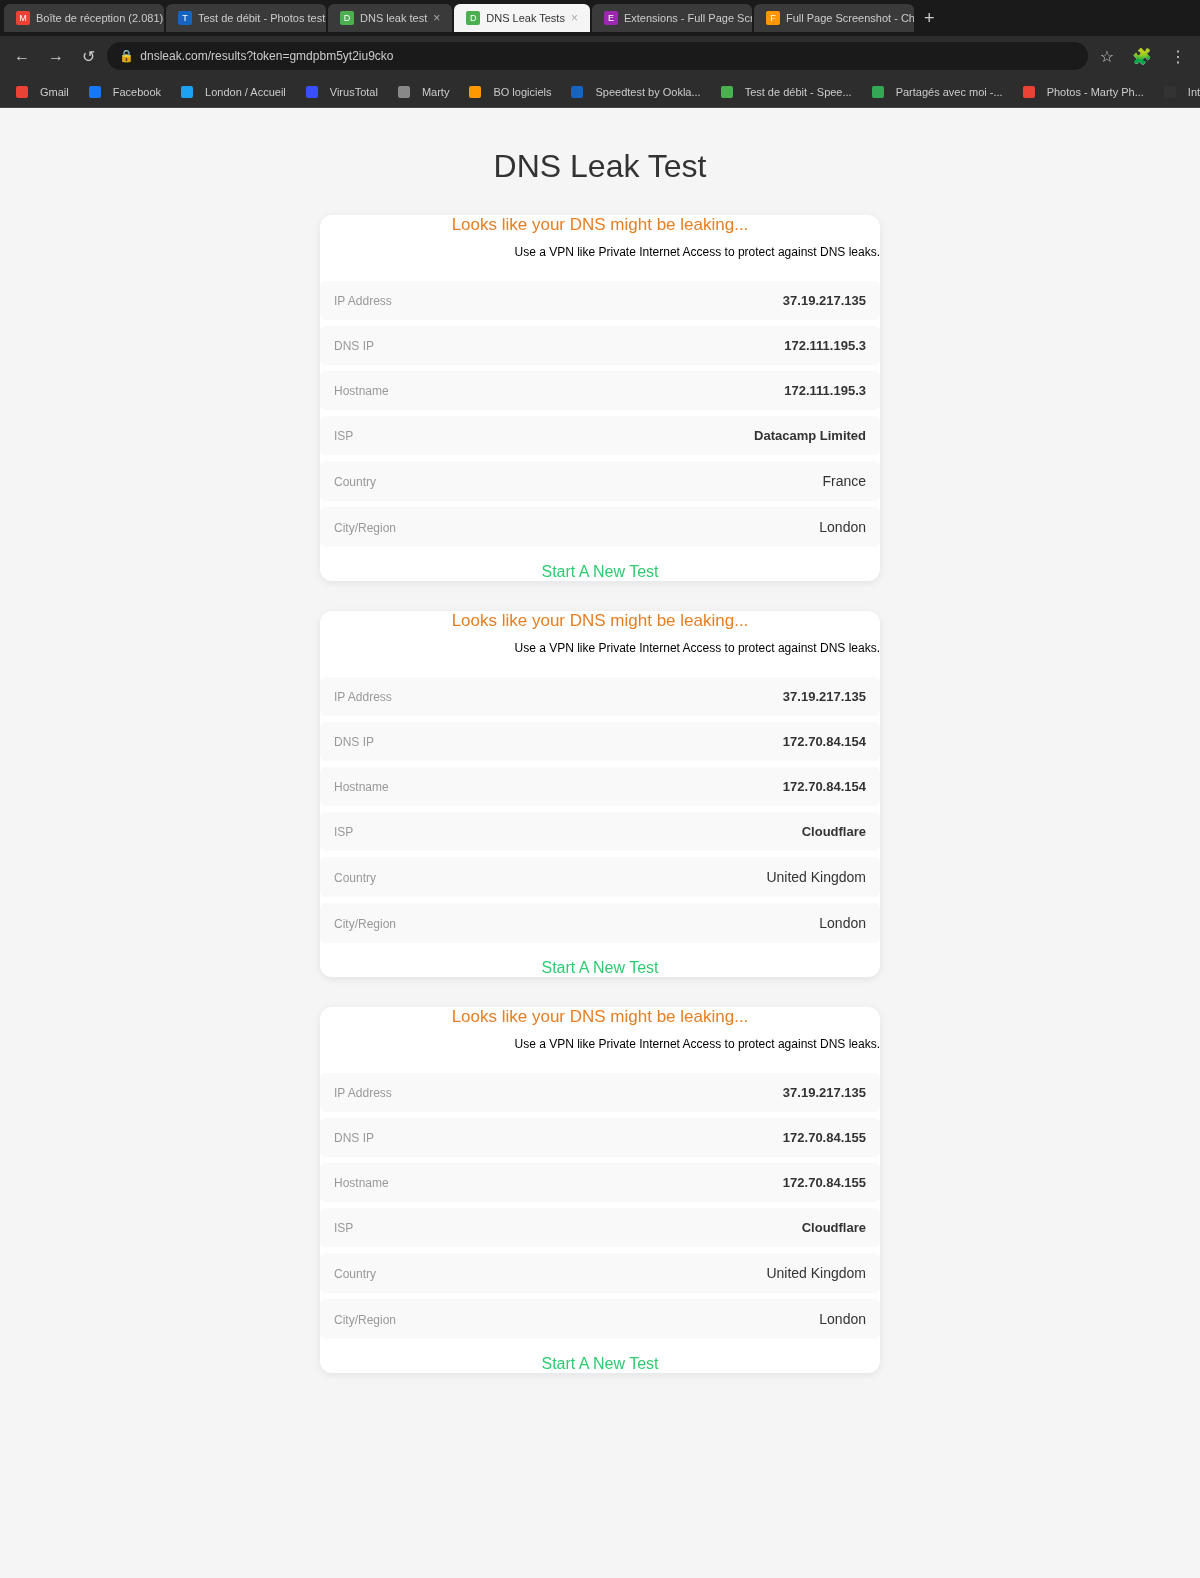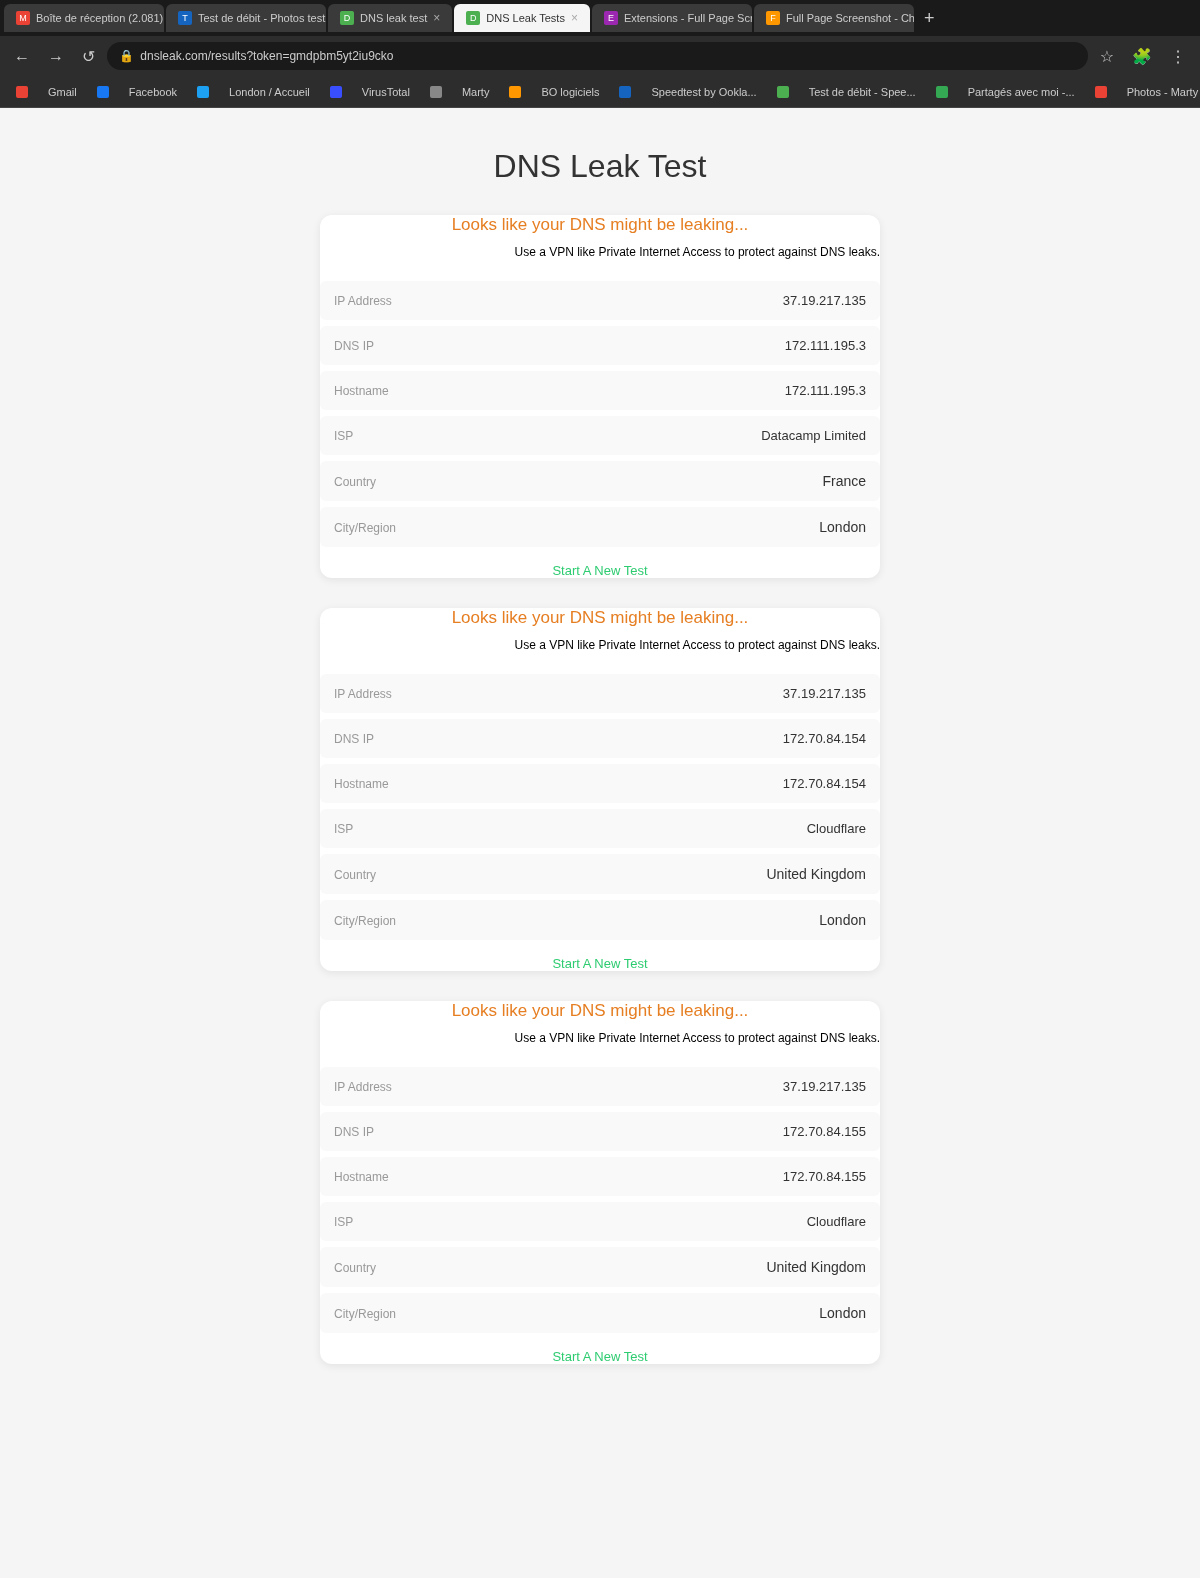--- a/index.html
+++ b/index.html
@@ -99,21 +99,21 @@
       background: #2d2d2d;
       height: 32px;
       padding: 0 8px;
       gap: 4px;
       border-bottom: 1px solid #444;
       overflow: hidden;
     }
     .bookmark-item {
       display: flex;
       align-items: flex-end;
-      gap: 20px;
+      gap: 12px;
       padding: 3px 8px;
       border-radius: 4px;
       color: #ccc;
       font-size: 11px;
       white-space: nowrap;
       cursor: pointer;
     }
     .bookmark-favicon {
       width: 12px;
       height: 12px;
@@ -166,31 +166,31 @@
       border-radius: 6px;
       margin-bottom: 6px;
     }
     .info-label {
       color: #999;
       font-size: 12px;
     }
     .info-value {
       color: #333;
       font-size: 13px;
-      font-weight: 400;
+      font-weight: 700;
     }
     .info-value.bold {
       font-weight: 400;
       font-size: 14px;
     }
     .start-new-test {
       display: block;
       text-align: center;
       color: #2ecc71;
-      font-size: 13px;
+      font-size: 16px;
       margin-top: 16px;
       text-decoration: none;
       cursor: pointer;
     }
   </style>
 </head>
 <body>
 
 <div class="browser-chrome">
 

